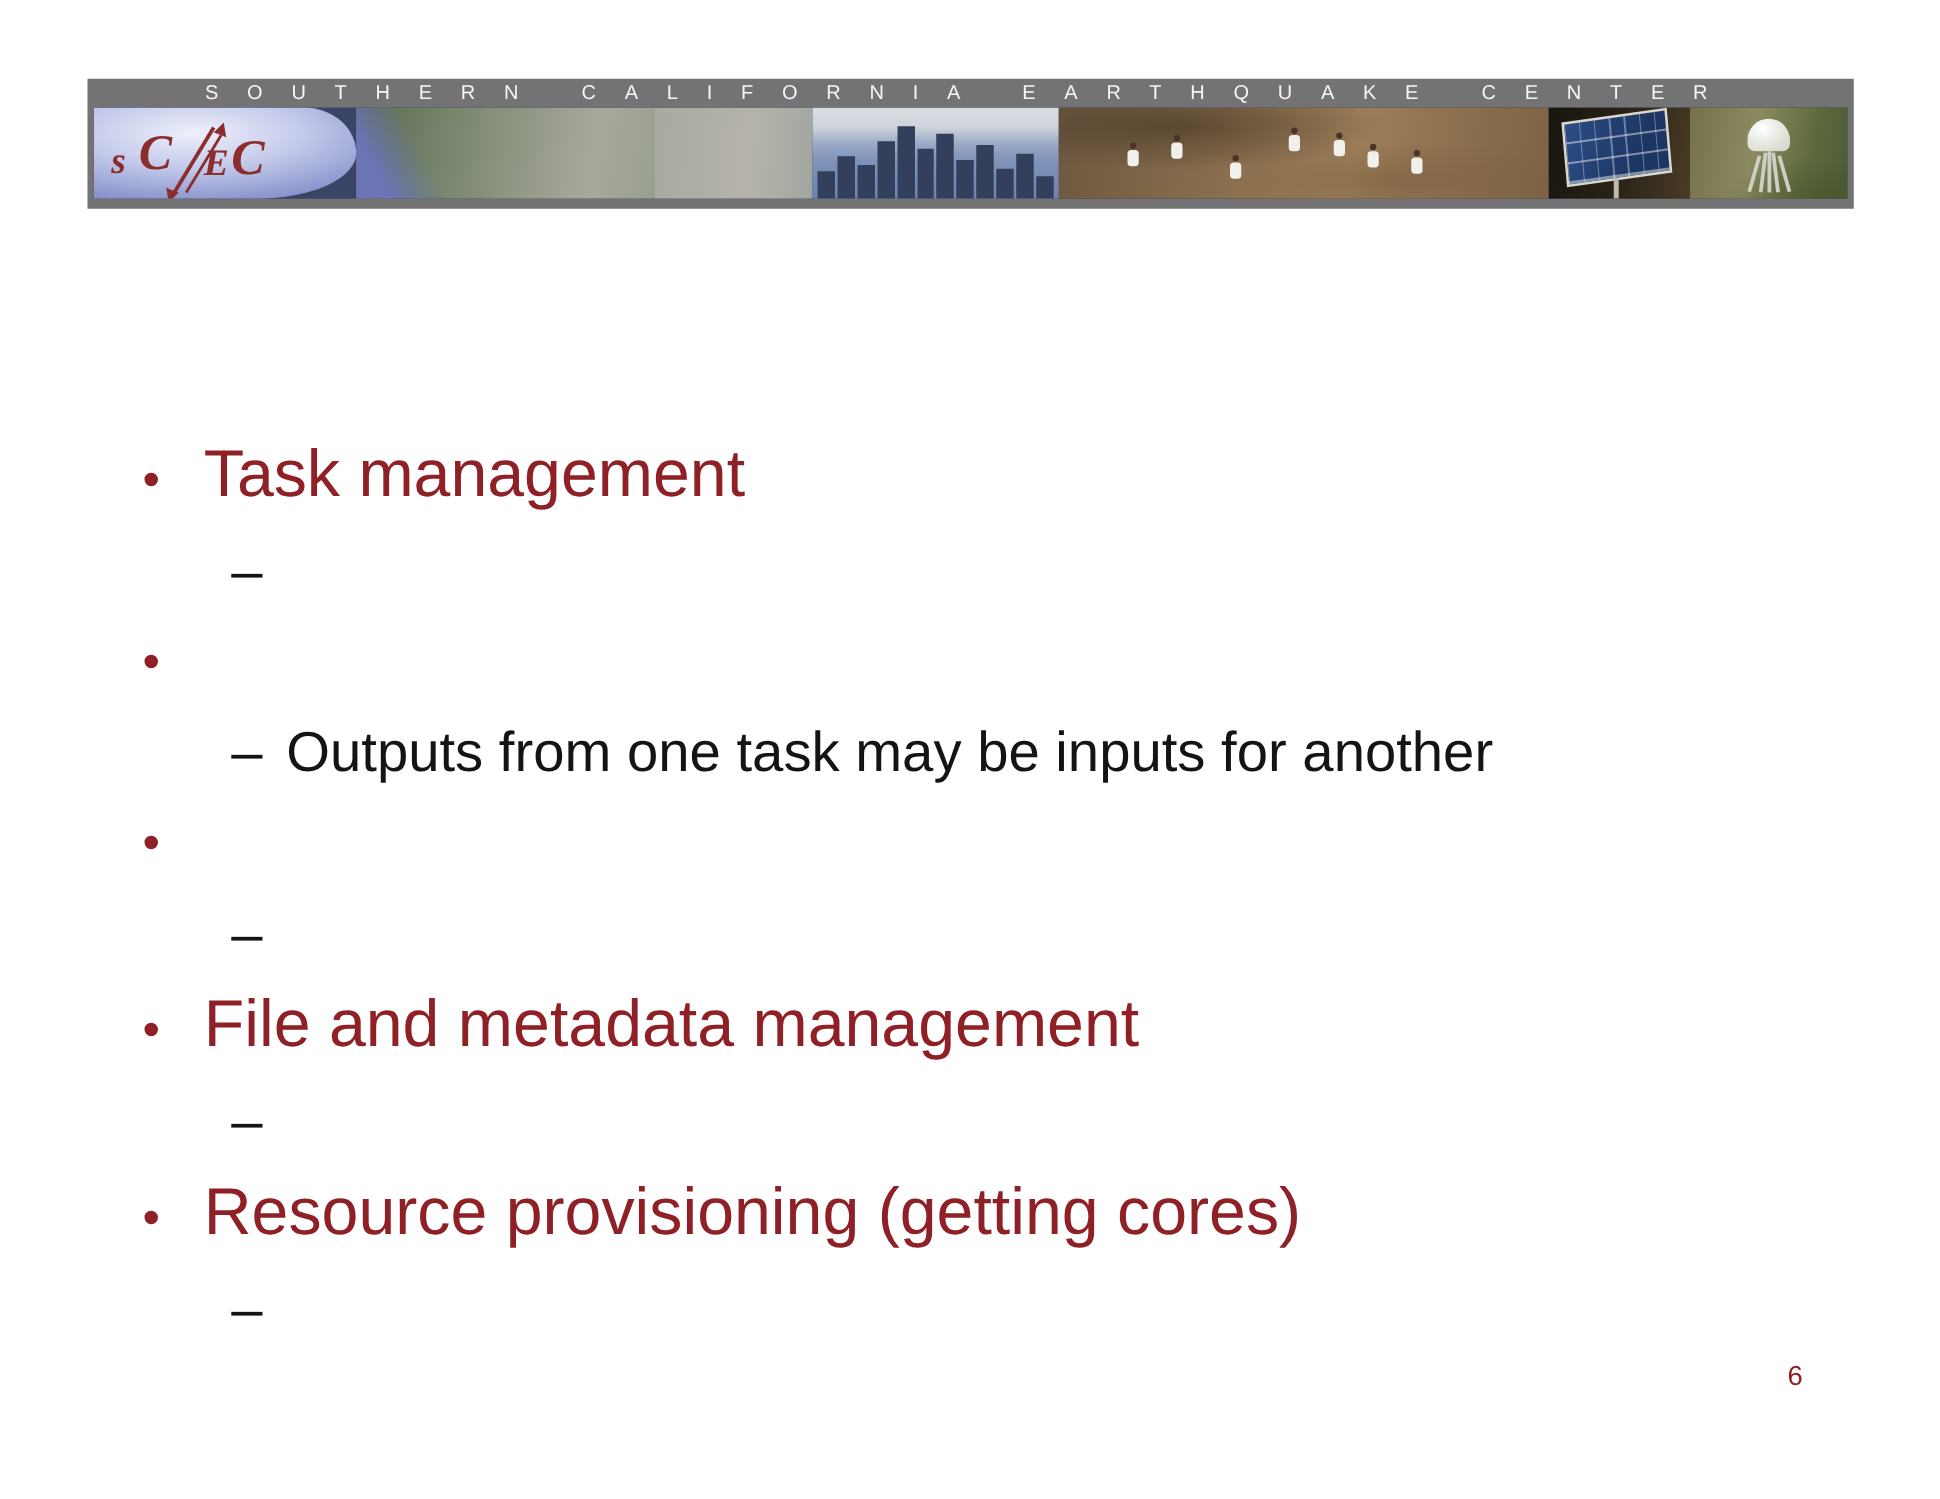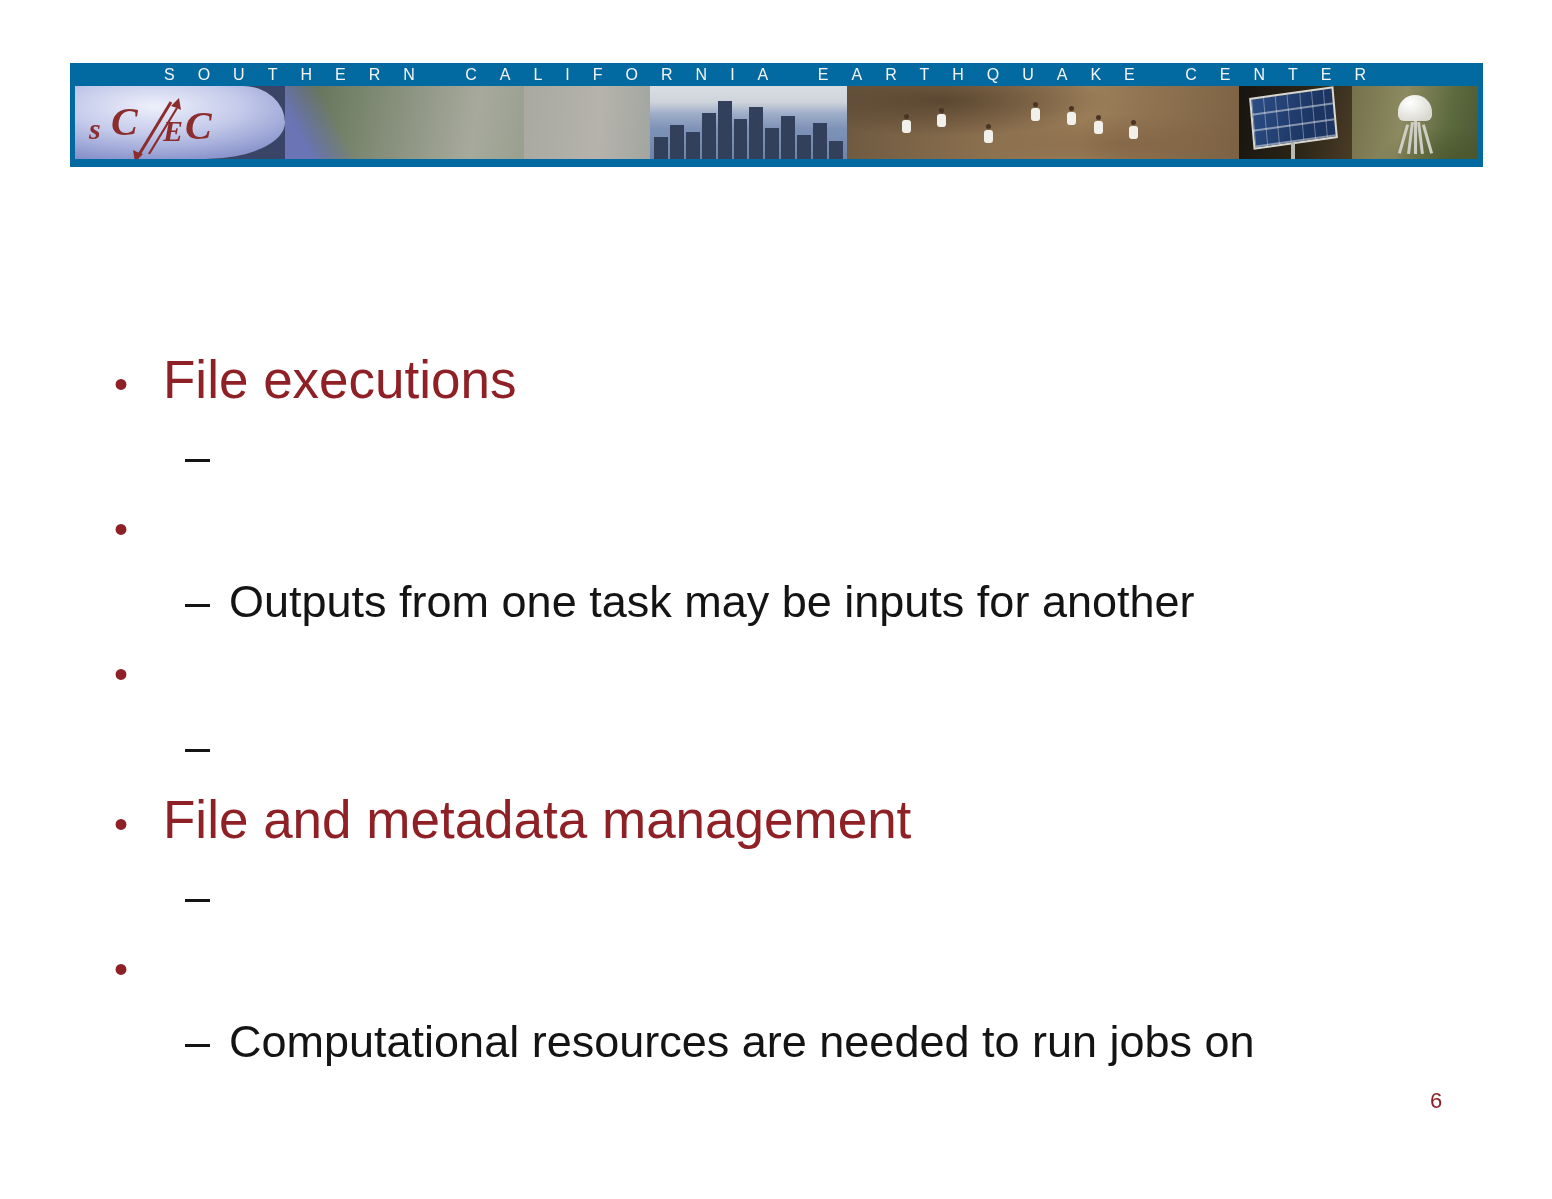--- a/index.html
+++ b/index.html
@@ -4,21 +4,21 @@
 <style>
   html,body { margin:0; padding:0; background:#ffffff; }
   .slide {
     position:relative; width:1552px; height:1199px; background:#ffffff;
     font-family:"Liberation Sans", sans-serif; overflow:hidden;
   }
 
   
   .banner {
     position:absolute; left:70px; top:63px; width:1413px; height:104px;
-    background:#0369a1; padding:0; box-sizing:border-box;
+    background:#737373; padding:0; box-sizing:border-box;
   }
   .banner-strip {
     height:23px; display:flex; align-items:center; justify-content:center;
     color:#f5f5f5; font-size:16px; letter-spacing:23px; white-space:nowrap;
     overflow:hidden; font-weight:400;
   }
   .banner-photos {
     position:relative; margin:0 5px; height:73px; display:flex; overflow:hidden;
     background:#3a4466;
   }
@@ -221,21 +221,21 @@
     </div>
     <div class="banner-bottom"></div>
   </div>
 
 
   <div class="bullet-list">
 
     <div class="bullet-item">
       <div class="bullet-main">
         <span class="bullet-marker">•</span>
-        <span>File executions</span>
+        <span>Task management</span>
       </div>
       <div class="bullet-sub">
         <span class="dash-marker">–</span>
       </div>
     </div>
 
     <div class="bullet-item">
       <div class="bullet-main">
         <span class="bullet-marker">•</span>
       </div>
@@ -260,24 +260,24 @@
         <span>File and metadata management</span>
       </div>
       <div class="bullet-sub">
         <span class="dash-marker">–</span>
       </div>
     </div>
 
     <div class="bullet-item">
       <div class="bullet-main">
         <span class="bullet-marker">•</span>
-      </div>
-      <div class="bullet-sub">
-        <span class="dash-marker">–</span>
-        <span>Computational resources are needed to run jobs on</span>
+        <span>Resource provisioning (getting cores)</span>
+      </div>
+      <div class="bullet-sub">
+        <span class="dash-marker">–</span>
       </div>
     </div>
 
   </div>
 
   <div class="page-number">6</div>
 
 </div>
 
 </body></html>

